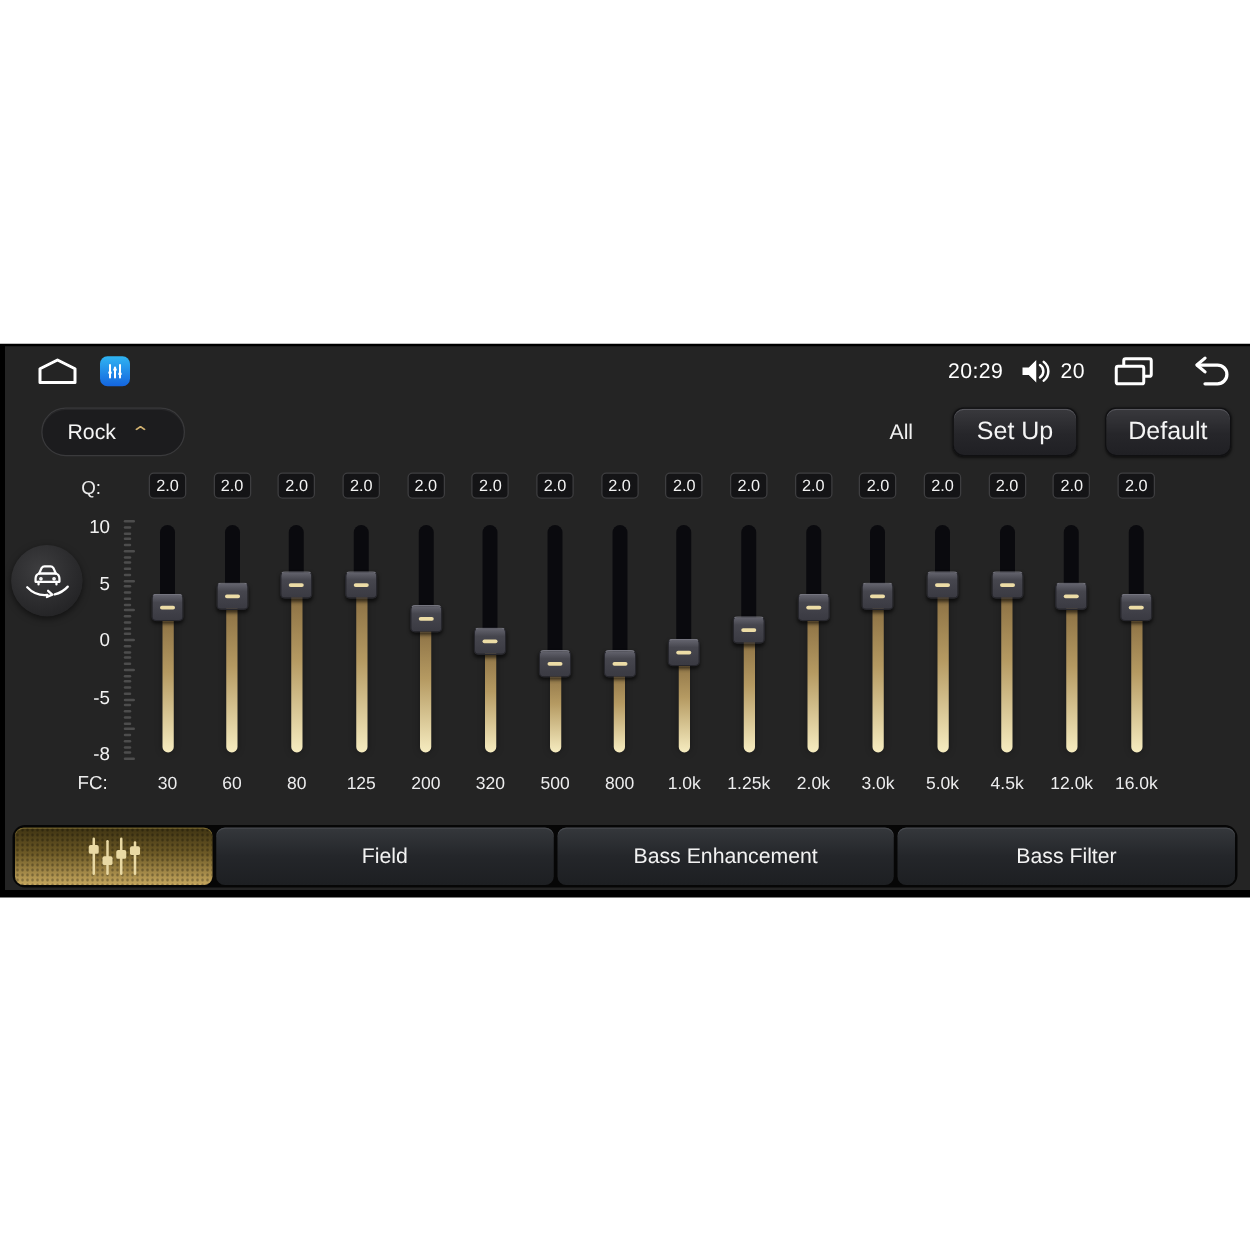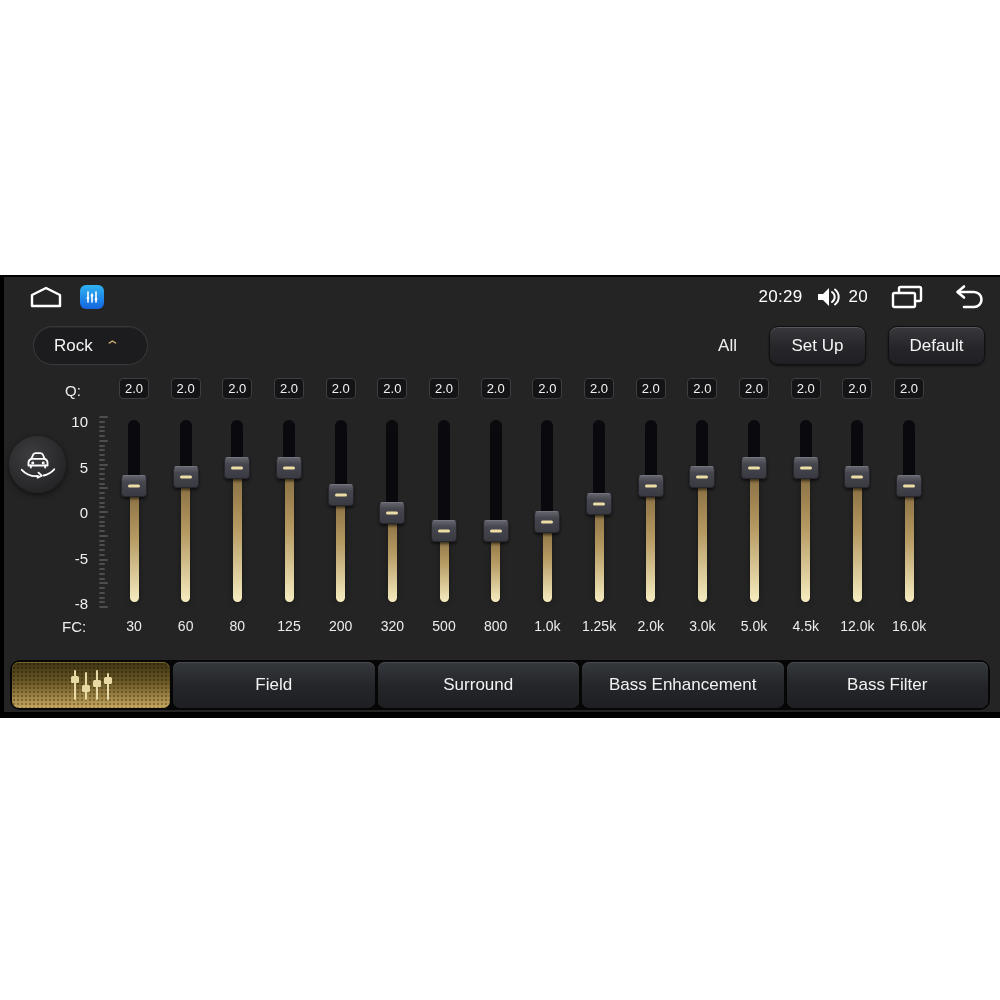--- a/index.html
+++ b/index.html
@@ -22,21 +22,21 @@
   
   .preset-pill { position:absolute; left:29px; top:49px; height:39px; min-width:115px; padding:0 16px 0 20px;
                  border-radius:20px; background:#1c1c1e; border:1px solid #3a3a3c;
                  display:flex; align-items:center; gap:14px; cursor:pointer;
                  box-shadow: inset 0 1px 0 rgba(255,255,255,.05); }
   .preset-pill .label { color:#f5f5f5; font-size:17px; }
   .chev { color:#d2b271; font-size:13px; transform:scaleX(1.5); }
 
   .header-right { position:absolute; right:15px; top:49px; display:flex; align-items:center; gap:22px; }
   .all-label { color:#f0f0f0; font-size:17px; margin-right:10px; }
-  .hbtn { height:39px; min-width:97px; padding:0 18px; border-radius:9px; color:#f5f5f5; font-size:17px;
+  .hbtn { height:39px; min-width:97px; padding:0 18px; border-radius:9px; color:#f5f5f5; font-size:20px;
           background:linear-gradient(180deg,#39393d 0%, #26262a 55%, #202024 100%);
           border:1px solid #101012; box-shadow: inset 0 1px 0 #56565c, 0 1px 2px rgba(0,0,0,.6);
           display:flex; align-items:center; justify-content:center; cursor:pointer; }
 
   
   .axis-label-q  { position:absolute; left:61px; top:105px; color:#ededed; font-size:15px; }
   .axis-label-fc { position:absolute; left:58px; top:341px; color:#ededed; font-size:15px; }
 
   .scale-label { position:absolute; width:34px; text-align:right; color:#f0f0f0; font-size:15px; }
   .tick { position:absolute; left:95px; height:2px; background:#4d4d4d; border-radius:1px; }
@@ -336,20 +336,19 @@
               </g>
               <g fill="#e9d9a4">
                 <rect x="8" y="8" width="8" height="7" rx="1.5"></rect>
                 <rect x="19" y="17" width="8" height="7" rx="1.5"></rect>
                 <rect x="30" y="12" width="8" height="7" rx="1.5"></rect>
                 <rect x="41" y="9" width="8" height="7" rx="1.5"></rect>
               </g>
             </svg>
           </div>
           <div class="tab">Field</div>
-          <div class="tab">Surround</div>
           <div class="tab">Bass Enhancement</div>
           <div class="tab">Bass Filter</div>
         </div>
 
     </div>
   </div>
 </div>
 
 </body></html>

